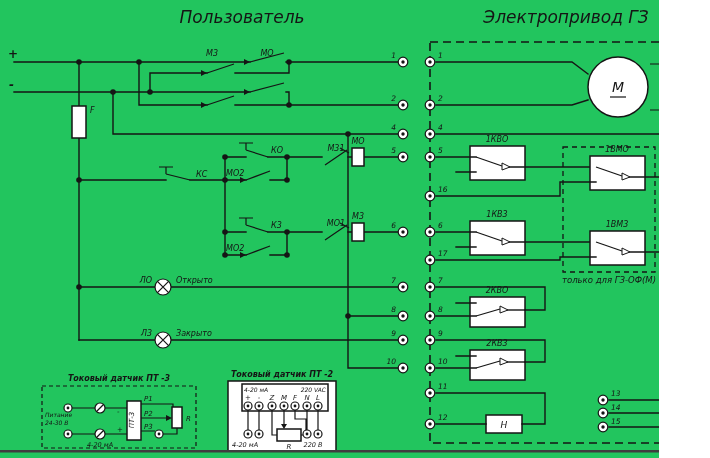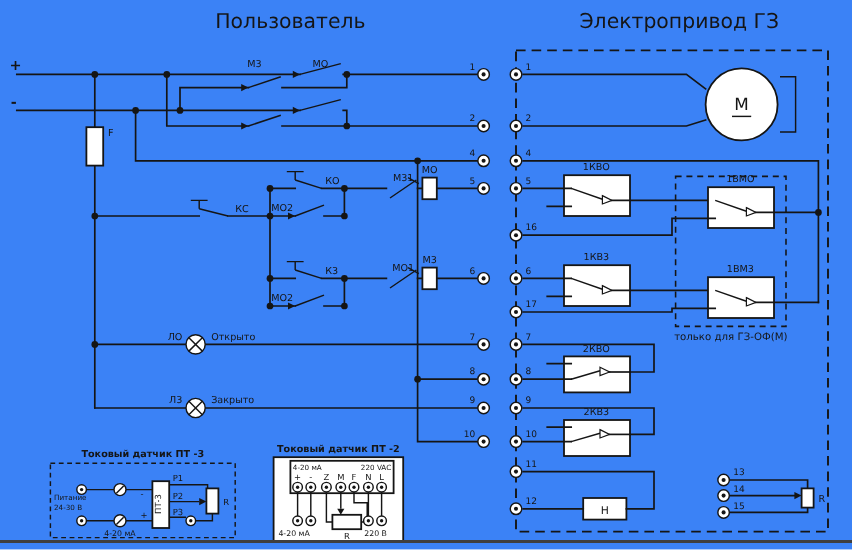--- a/index.html
+++ b/index.html
@@ -1,16 +1,16 @@
 <!DOCTYPE html>
 <html><head>
 <meta charset="utf-8">
 <style>
   html,body{margin:0;padding:0;background:#fff;}
-  .page{width:710px;height:458px;position:relative;background:#3b82f6;overflow:hidden;}
+  .page{width:659px;height:458px;position:relative;background:#22c55e;overflow:hidden;font-style:italic;}
   svg text{font-family:"DejaVu Sans",sans-serif;fill:#151515;}
   .w{stroke:#151515;stroke-width:1.4;fill:none;stroke-linecap:square;}
   .wt{stroke:#151515;stroke-width:1.2;fill:none;}
   .bd{stroke:#151515;stroke-width:1.6;fill:none;stroke-dasharray:8 5;}
   .bd2{stroke:#151515;stroke-width:1.3;fill:none;stroke-dasharray:5 4;}
   .bd3{stroke:#151515;stroke-width:1.2;fill:none;stroke-dasharray:4 3;}
   .box{fill:#fff;stroke:#151515;stroke-width:1.5;}
   .dot{fill:#151515;stroke:none;}
   .to{fill:#fff;stroke:#151515;stroke-width:1.2;}
   .ti{fill:#151515;stroke:none;}

